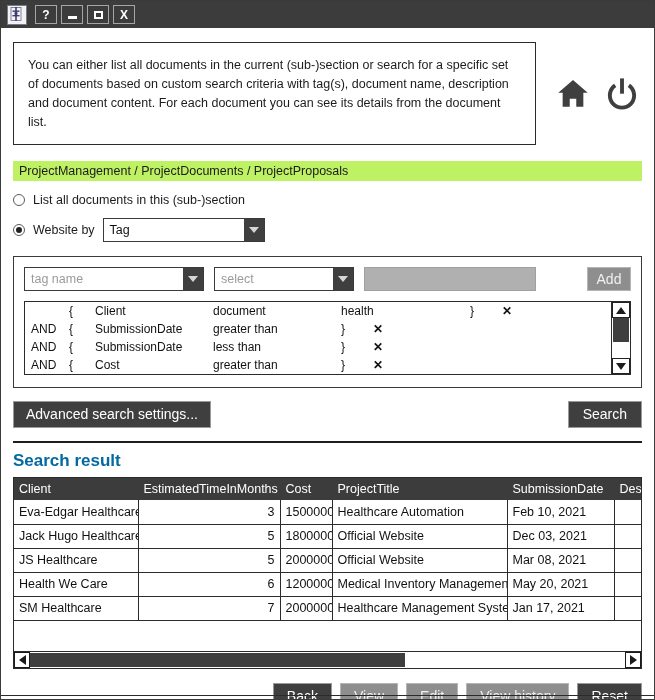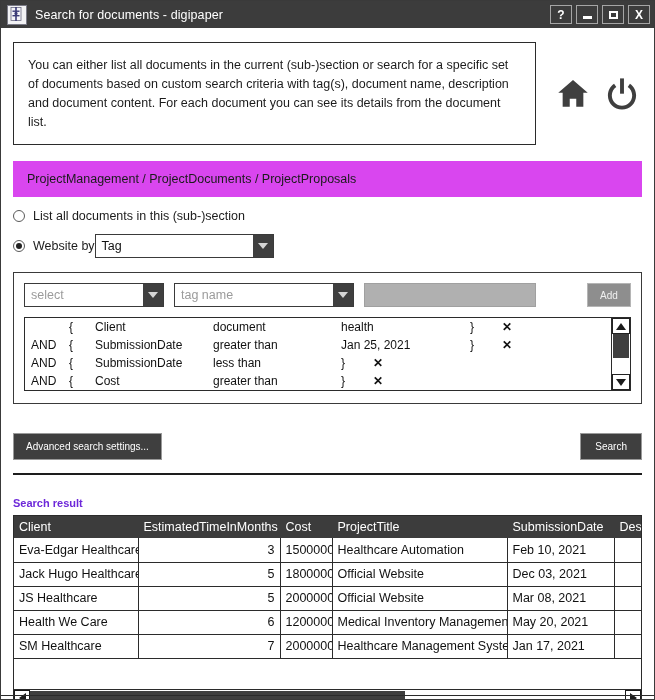--- a/index.html
+++ b/index.html
@@ -104,25 +104,25 @@
     display: flex;
     align-items: center;
     gap: 11px;
     margin-left: 18px;
   }
   .info-icons svg { display: block; fill: #3f3f3f; }
 
   
   .breadcrumb {
     margin-top: 16px;
-    background: #d946ef;
-    height: 36px;
-    display: flex;
-    align-items: center;
-    padding-left: 14px;
+    background: #bef264;
+    height: 20px;
+    display: flex;
+    align-items: center;
+    padding-left: 6px;
     font-size: 12.5px;
     color: #1b1b1b;
     box-sizing: border-box;
   }
 
   
   .radio-row {
     display: flex;
     align-items: center;
     margin-top: 12px;
@@ -180,21 +180,21 @@
     justify-content: center;
     flex: 0 0 auto;
   }
   .combo .combo-arrow i {
     display: block;
     width: 0; height: 0;
     border-left: 5px solid transparent;
     border-right: 5px solid transparent;
     border-top: 6px solid #d6d6d6;
   }
-  .combo-searchby { width: 179px; }
+  .combo-searchby { width: 162px; margin-left: 8px; }
 
   
   .criteria-panel {
     margin-top: 14px;
     border: 1px solid #3a3a3a;
     padding: 10px 10px 12px 10px;
     box-sizing: border-box;
   }
   .criteria-inputs {
     display: flex;
@@ -204,21 +204,21 @@
   .combo-tag { width: 180px; }
   .combo-op  { width: 140px; }
   .value-input {
     width: 172px;
     height: 24px;
     background: #b0b0b0;
     border: 1px solid #a0a0a0;
     box-sizing: border-box;
   }
   .btn {
-    font-size: 10px;
+    font-size: 14px;
     color: #ffffff;
     background: #3f3f3f;
     border: 1px solid #9a9a9a;
     box-sizing: border-box;
     padding: 4px 10px;
     cursor: pointer;
     line-height: 15px;
     white-space: nowrap;
   }
   .btn.disabled {
@@ -285,34 +285,34 @@
     left: 1px; right: 1px; top: 0;
     height: 24px;
     background: #3f3f3f;
     cursor: pointer;
   }
 
   
   .adv-row {
     display: flex;
     align-items: center;
-    margin-top: 29px;
+    margin-top: 13px;
   }
   .btn-adv { padding: 5px 12px; }
   .btn-search { padding: 5px 14px; margin-left: auto; }
 
   .hr-thick {
     margin-top: 13px;
     border-top: 2px solid #1d1d1d;
   }
   .section-label {
-    margin-top: 22px;
-    font-size: 11px;
+    margin-top: 8px;
+    font-size: 17px;
     font-weight: bold;
-    color: #6d28d9;
+    color: #0369a1;
   }
 
   
   .result-wrap {
     margin-top: 6px;
     border: 1px solid #2b2b2b;
     box-sizing: border-box;
     background: #fff;
     height: 175px;
     overflow: hidden;
@@ -409,21 +409,20 @@
   <div class="titlebar">
     <span class="app-icon">
       <svg width="16" height="16" viewBox="0 0 16 16">
         <rect x="3" y="1.5" width="10" height="13" fill="#f4f4f8" stroke="#6a6a80" stroke-width="0.8"></rect>
         <rect x="7.2" y="1" width="1.6" height="14" fill="#3b3b77"></rect>
         <rect x="4.5" y="4.5" width="7" height="1.4" fill="#3b3b77"></rect>
         <rect x="4.5" y="9" width="7" height="1.4" fill="#3b3b77"></rect>
         <circle cx="8" cy="7.4" r="1.6" fill="#3b3b77"></circle>
       </svg>
     </span>
-    <span class="title-text">Search for documents - digipaper</span>
     <span class="win-btns">
       <span class="win-btn">?</span>
       <span class="win-btn">
           <i class="glyph-min"></i>
         </span>
       <span class="win-btn">
           <i class="glyph-max"></i>
         </span>
       <span class="win-btn">X</span>
     </span>
@@ -462,29 +461,29 @@
         <span class="combo-val">Tag</span>
         <span class="combo-arrow">
             <i></i>
           </span>
       </span>
     </div>
 
     <div class="criteria-panel">
 
       <div class="criteria-inputs">
-        <span class="combo combo-op">
-          <span class="combo-val placeholder">select</span>
+        <span class="combo combo-tag">
+          <span class="combo-val placeholder">tag name</span>
           <span class="combo-arrow">
               <i></i>
             </span>
         </span>
 
-        <span class="combo combo-tag">
-          <span class="combo-val placeholder">tag name</span>
+        <span class="combo combo-op">
+          <span class="combo-val placeholder">select</span>
           <span class="combo-arrow">
               <i></i>
             </span>
         </span>
 
         <span class="value-input"></span>
 
         <span class="btn disabled btn-add">Add</span>
       </div>
 
@@ -499,21 +498,20 @@
             <span class="c-val">health</span>
             <span class="c-close">}</span>
             <span class="c-x">✕</span>
           </div>
 
           <div class="crit-row">
             <span class="c-conj">AND</span>
             <span class="c-open">{</span>
             <span class="c-field">SubmissionDate</span>
             <span class="c-op">greater than</span>
-            <span class="c-val">Jan 25, 2021</span>
             <span class="c-close">}</span>
             <span class="c-x">✕</span>
           </div>
 
           <div class="crit-row">
             <span class="c-conj">AND</span>
             <span class="c-open">{</span>
             <span class="c-field">SubmissionDate</span>
             <span class="c-op">less than</span>
             <span class="c-close">}</span>

